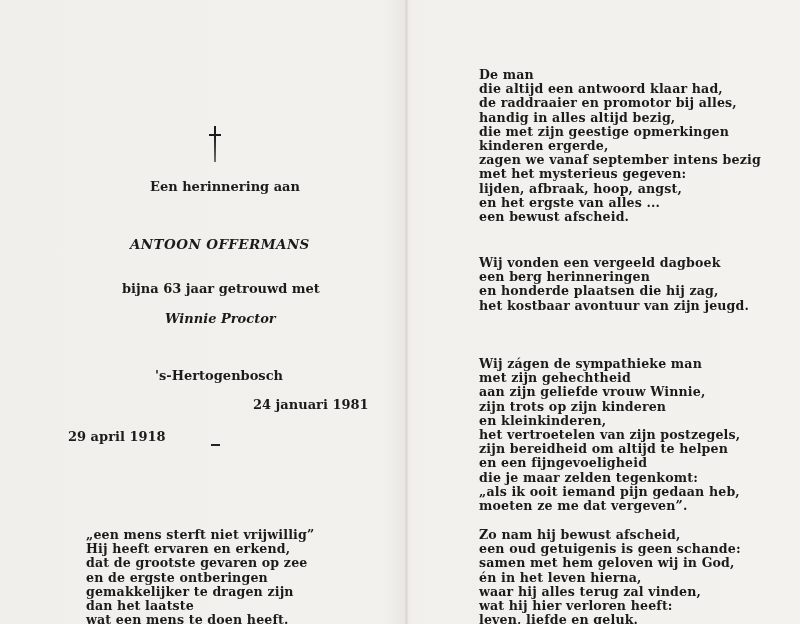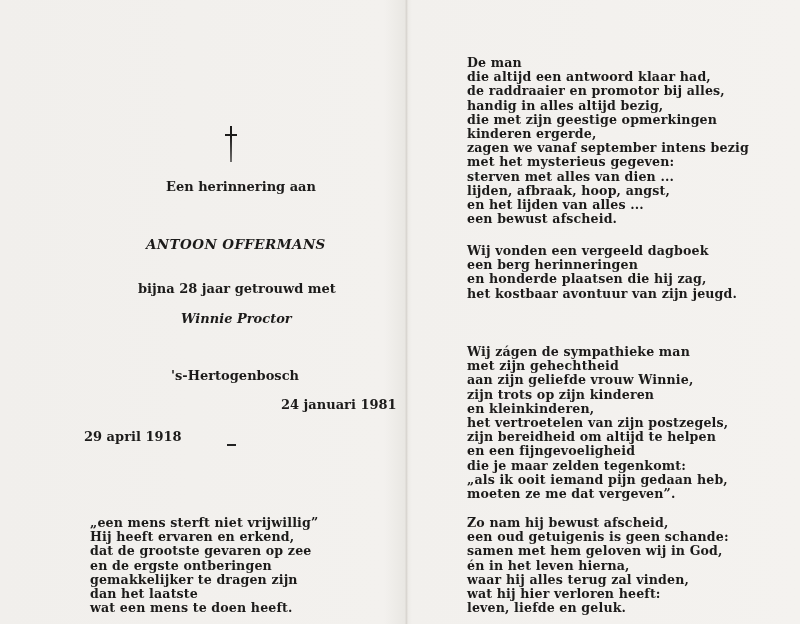--- a/index.html
+++ b/index.html
@@ -11,39 +11,39 @@
       position: relative;
     }
     .card {
       position: absolute; left: 0; top: 0; width: 800px; height: 624px;
       background: linear-gradient(90deg, #f1efec 0%, #f3f1ee 48%, #e9e7e3 50.6%, #f2f0ed 51.5%, #f4f2ef 100%);
     }
     .fold {
       position: absolute; left: 405px; top: 0; width: 3px; height: 624px;
       background: linear-gradient(90deg, #e6e3df, #d9d6d1, #ece9e5);
     }
-    .panel-left { position: absolute; left: 16px; top: 0; width: 405px; height: 624px; text-decoration: underline; }
+    .panel-left { position: absolute; left: 0; top: 0; width: 405px; height: 624px; text-decoration: underline; }
     .panel-right { position: absolute; left: 408px; top: 0; width: 392px; height: 624px; }
 
     .cross {
       position: absolute; left: 208px; top: 126px;
       width: 14px; height: 36px;
     }
     .centered { position: absolute; white-space: nowrap; font-weight: bold; font-size: 13px; }
     .intro { left: 150px; top: 179px; }
     .name { left: 130px; top: 236px; font-style: italic; font-size: 13.5px; letter-spacing: 0.4px; }
     .married { left: 122px; top: 281px; }
     .spouse { left: 165px; top: 311px; font-style: italic; font-weight: bold; }
     .place { left: 155px; top: 368px; }
     .birth { left: 68px; top: 397px; margin-top: 32px; }
-    .death { left: 253px; top: 397px; margin-left: 12px; }
+    .death { left: 253px; top: 397px; }
     .dash { position: absolute; left: 211px; top: 444px; width: 9px; height: 2px; background: #222; }
 
     .poem {
-      position: absolute; margin: 4px; padding: 0; list-style: none;
+      position: absolute; margin: 16px; padding: 0; list-style: none;
       font-weight: bold; font-size: 12.6px; line-height: 14.2px; white-space: nowrap;
       letter-spacing: 0.15px;
     }
     .poem li { margin: 0; padding: 0; }
     .quote-left { left: 70px; top: 512px; }
     .stanza-1 { left: 463px; top: 52px; }
     .stanza-2 { left: 463px; top: 240px; }
     .stanza-3 { left: 463px; top: 341px; }
     .stanza-4 { left: 463px; top: 512px; }
   </style>
@@ -52,21 +52,21 @@
 
 <div class="card">
   <div class="fold"></div>
 
   <div class="panel-left">
     <svg class="cross" viewBox="0 0 14 36">
       <path d="M6 0 L8 0 L8 8 L13 8 L13 10 L8 10 L7.6 36 L6.4 36 L6 10 L1 10 L1 8 L6 8 Z" fill="#1c1b1a"></path>
     </svg>
     <div class="centered intro">Een herinnering aan</div>
     <div class="centered name">ANTOON OFFERMANS</div>
-    <div class="centered married">bijna 28 jaar getrouwd met</div>
+    <div class="centered married">bijna 63 jaar getrouwd met</div>
     <div class="centered spouse">Winnie Proctor</div>
     <div class="centered place">'s-Hertogenbosch</div>
     <div class="centered birth">29 april 1918</div>
     <div class="centered death">24 januari 1981</div>
     <div class="dash"></div>
 
     <ul class="poem quote-left">
       <li>„een mens sterft niet vrijwillig”</li>
       <li>Hij heeft ervaren en erkend,</li>
       <li>dat de grootste gevaren op zee</li>
@@ -81,23 +81,22 @@
 
   <ul class="poem stanza-1">
     <li>De man</li>
     <li>die altijd een antwoord klaar had,</li>
     <li>de raddraaier en promotor bij alles,</li>
     <li>handig in alles altijd bezig,</li>
     <li>die met zijn geestige opmerkingen</li>
     <li>kinderen ergerde,</li>
     <li>zagen we vanaf september intens bezig</li>
     <li>met het mysterieus gegeven:</li>
-    <li>sterven met alles van dien ...</li>
     <li>lijden, afbraak, hoop, angst,</li>
-    <li>en het lijden van alles ...</li>
+    <li>en het ergste van alles ...</li>
     <li>een bewust afscheid.</li>
   </ul>
 
   <ul class="poem stanza-2">
     <li>Wij vonden een vergeeld dagboek</li>
     <li>een berg herinneringen</li>
     <li>en honderde plaatsen die hij zag,</li>
     <li>het kostbaar avontuur van zijn jeugd.</li>
   </ul>
 

